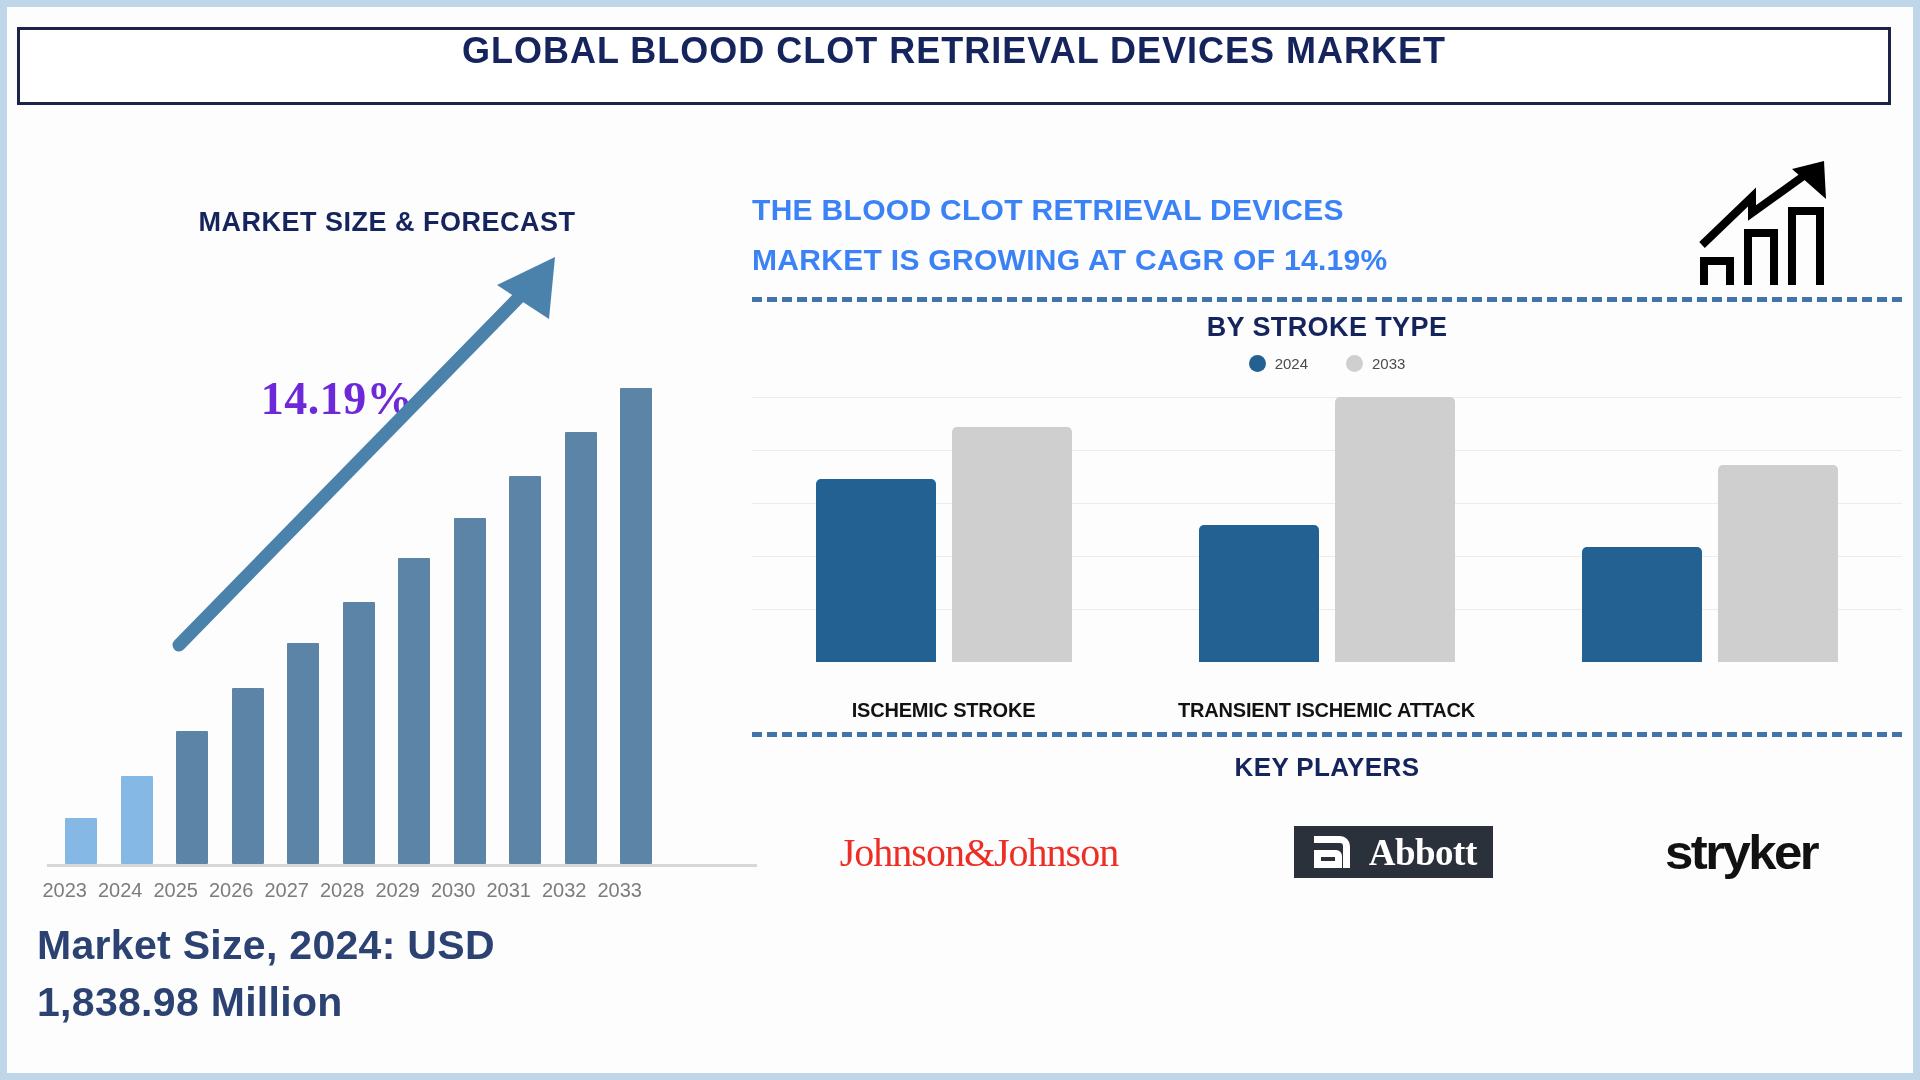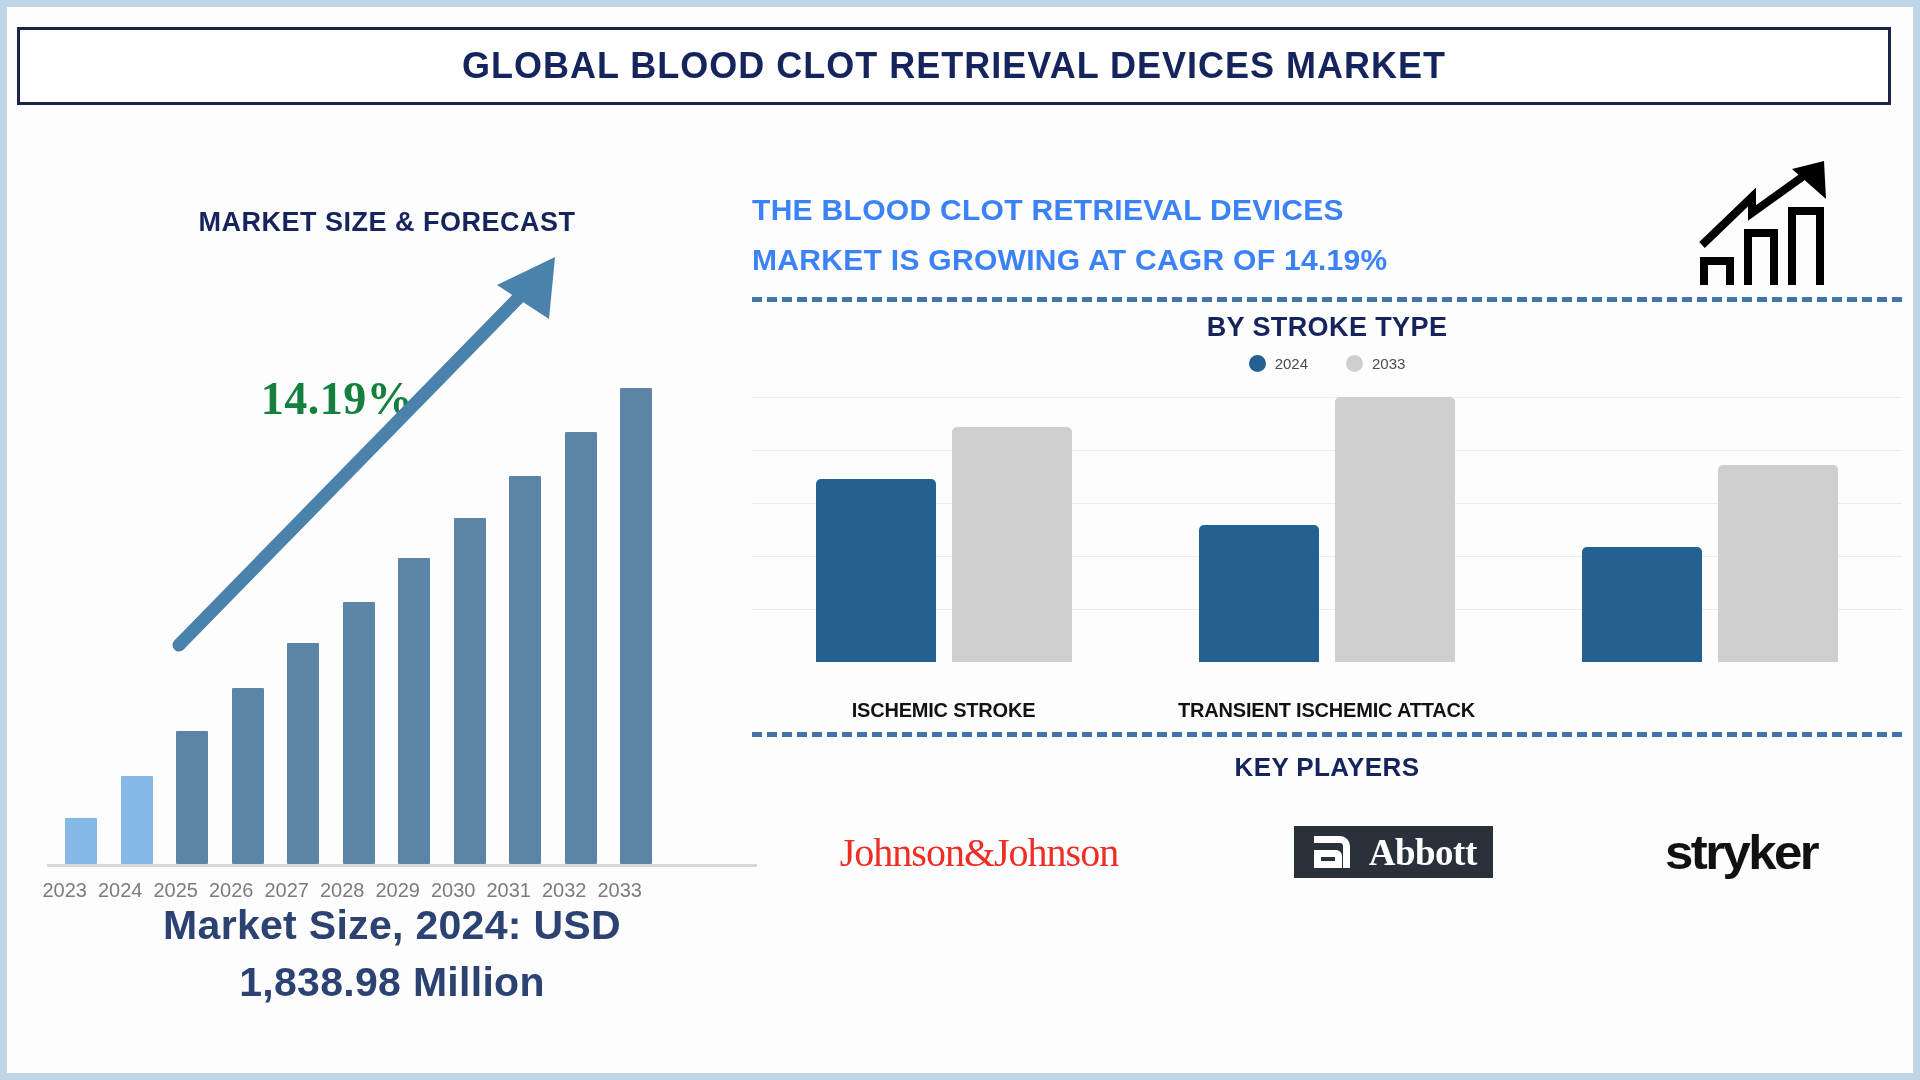--- a/index.html
+++ b/index.html
@@ -14,58 +14,58 @@
     width:1920px;height:1080px;
     box-sizing:border-box;
     border:7px solid #bfd6e9;
     background:#fdfdfd;
   }
 
   
   #title-box{
     position:absolute;left:10px;top:20px;width:1868px;height:72px;
     border:3px solid #1b2448;background:#ffffff;
-    display:flex;align-items:center;justify-content:center;
+    display:flex;align-items:flex-start;justify-content:center;
   }
   #title-text{
     font-size:36px;font-weight:bold;letter-spacing:1.0px;
     color:#15245c;font-family:"Liberation Sans", sans-serif;
     text-align:center;
   }
 
   
   #left-panel{position:absolute;left:20px;top:150px;width:720px;height:900px;}
   #left-heading{
     position:absolute;left:110px;top:50px;width:500px;
     text-align:center;font-size:27px;font-weight:bold;color:#15245c;
     letter-spacing:.5px;
   }
   #cagr-badge{
     position:absolute;left:195px;top:215px;width:230px;
-    text-align:center;font-size:46px;font-weight:bold;color:#15803d;
+    text-align:center;font-size:46px;font-weight:bold;color:#6d28d9;
     font-family:"Liberation Serif", serif;letter-spacing:.5px;
   }
   #left-arrow{position:absolute;left:130px;top:90px;width:420px;height:420px;}
   #left-axis{
     position:absolute;left:20px;top:707px;width:710px;height:3px;
     background:#d8d8d8;
   }
   .lbar{position:absolute;bottom:0;width:32px;border-radius:1px;}
   #left-bars{position:absolute;left:20px;top:380px;width:700px;height:327px;}
   #left-xlabels{
     position:absolute;left:10px;top:722px;width:700px;
     display:flex;
   }
   .lx{
     font-size:20px;color:#7c7c7c;text-align:center;
     font-family:"Liberation Sans", sans-serif;
   }
   #market-size-text{
-    position:absolute;left:10px;top:740px;width:710px;
-    text-align:center;font-size:41px;font-weight:bold;color:#2b4272;
+    position:absolute;left:10px;top:760px;width:710px;
+    text-align:left;font-size:41px;font-weight:bold;color:#2b4272;
     line-height:57px;letter-spacing:.3px;
   }
 
   
   #right-panel{position:absolute;left:745px;top:150px;width:1155px;height:905px;}
   #right-heading{
     position:absolute;left:0px;top:20px;width:930px;
     font-size:30px;font-weight:bold;color:#3b82f6;line-height:50px;
     letter-spacing:.3px;
     margin-top:8px;

